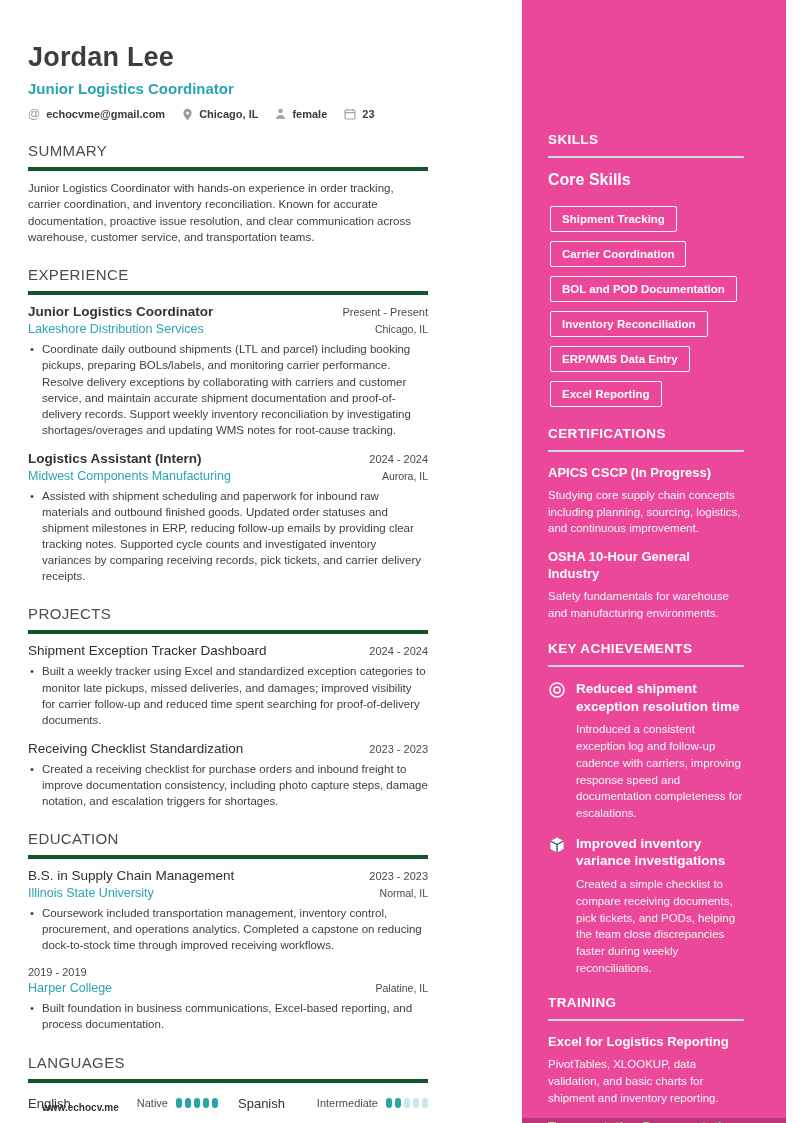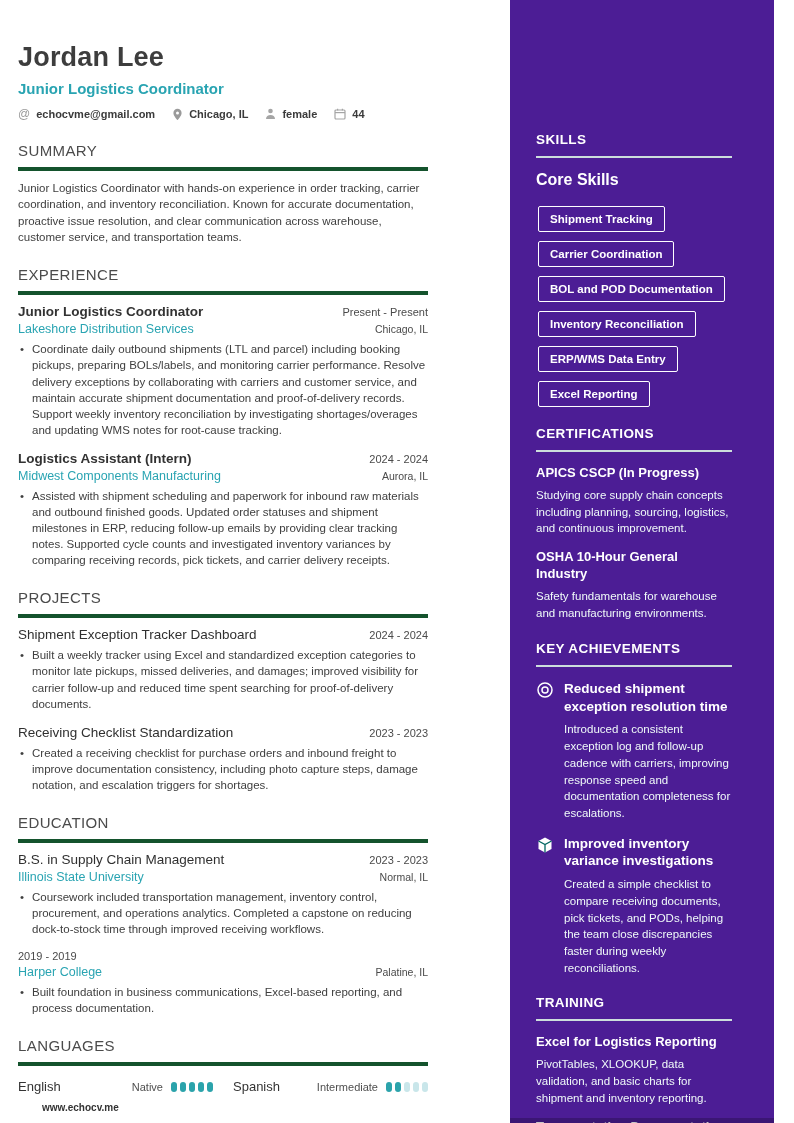--- a/index.html
+++ b/index.html
@@ -7,21 +7,21 @@
   body {
     position:relative;
     background:#ffffff;
     font-family:"Liberation Sans","DejaVu Sans",sans-serif;
     color:#3c3c3c;
     overflow:hidden;
   }
   
   .main {
     position:absolute; left:0; top:0; width:448px; height:1123px;
-    padding:42px 20px 0 18px;
+    padding:42px 20px 0 28px;
   }
   .name { font-size:27px; font-weight:700; color:#3d3d3d; letter-spacing:0.2px; }
   .job-title { font-size:15px; font-weight:600; color:#29a4b2; margin-top:7px; }
   .contact-row { display:flex; align-items:center; gap:17px; margin-top:10px; }
   .contact-item { display:inline-flex; align-items:center; gap:6px;
     font-size:11px; font-weight:700; color:#3b3b3b; }
   .contact-item .cicon { color:#9a9a9a; display:inline-flex; align-items:center; }
   .contact-item .cicon svg { display:block; }
   .at-glyph { font-size:12px; font-weight:400; color:#a5a5a5; }
 
@@ -53,22 +53,22 @@
   .lang-level { font-size:11px; color:#4f4f4f; }
   .dots { display:inline-flex; gap:3px; align-items:center; }
   .dot { width:6px; height:10px; border-radius:3px; background:#c9e6ea; display:inline-block; }
   .dot.filled { background:#2ba3ab; }
 
   .footer-url { position:absolute; left:42px; bottom:10px; font-size:10px;
     font-weight:700; color:#333333; }
 
   
   .sidebar {
-    position:absolute; left:510px; top:0; width:264px; height:1123px;
-    background:#4c1d95; color:#ffffff;
+    position:absolute; left:522px; top:0; width:264px; height:1123px;
+    background:#ec4899; color:#ffffff;
     padding:132px 42px 0 26px;
   }
   .sidebar::after { content:""; position:absolute; left:0; right:0; bottom:0;
     height:5px; background:rgba(0,0,0,0.22); }
   .sb-section { margin-bottom:19px; }
   .sb-head {
     font-size:13.5px; font-weight:700; color:#ffffff; letter-spacing:0.4px;
     padding-bottom:9px; border-bottom:2px solid #ccdedc; margin-bottom:13px;
   }
   .skill-group { font-size:16px; font-weight:700; margin-bottom:17px; }
@@ -118,21 +118,21 @@
     </span>
     <span class="contact-item">
       <span class="cicon">
         <svg width="12" height="12" viewBox="0 0 12 12">
             <rect x="1" y="2" width="10" height="9" rx="1" fill="none" stroke="#a5a5a5" stroke-width="1.2"></rect>
             <line x1="1" y1="4.6" x2="11" y2="4.6" stroke="#a5a5a5" stroke-width="1.2"></line>
             <line x1="3.6" y1="0.8" x2="3.6" y2="2.6" stroke="#a5a5a5" stroke-width="1.2"></line>
             <line x1="8.4" y1="0.8" x2="8.4" y2="2.6" stroke="#a5a5a5" stroke-width="1.2"></line>
           </svg>
       </span>
-      <span>44</span>
+      <span>23</span>
     </span>
   </div>
 
   <div class="section">
     <div class="section-head">SUMMARY</div>
     <div class="section-body">
       <p class="summary-text">Junior Logistics Coordinator with hands-on experience in order tracking, carrier coordination, and inventory reconciliation. Known for accurate documentation, proactive issue resolution, and clear communication across warehouse, customer service, and transportation teams.</p>
     </div>
   </div>
 

